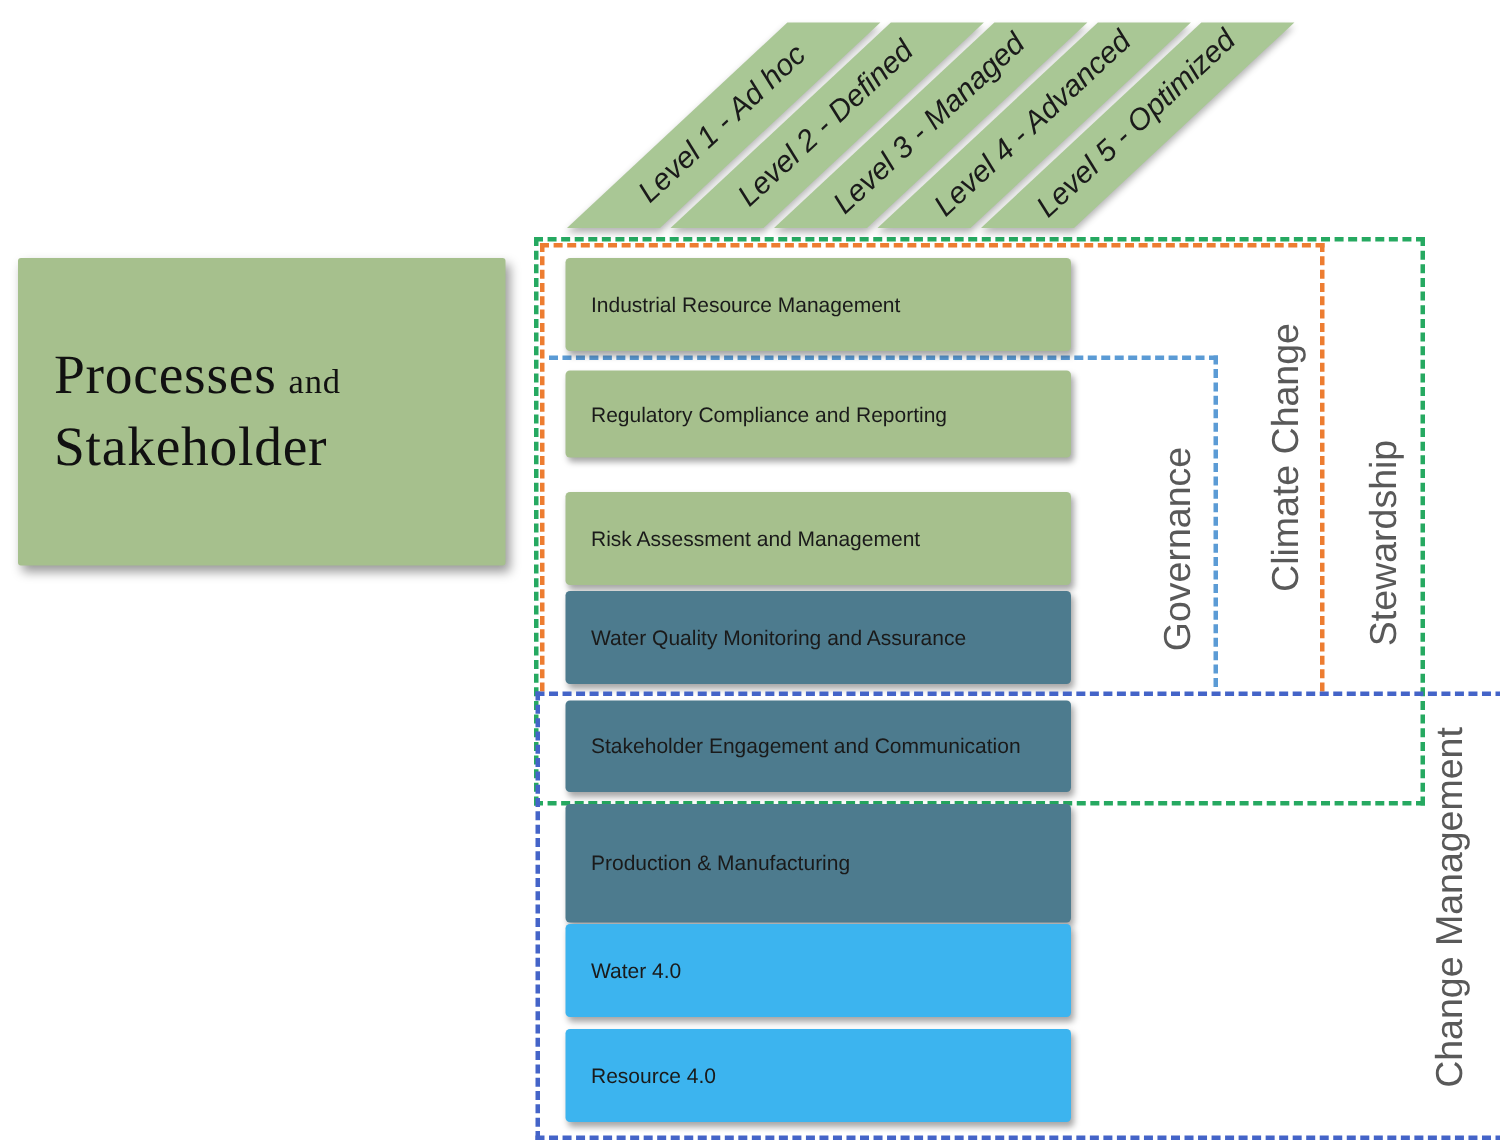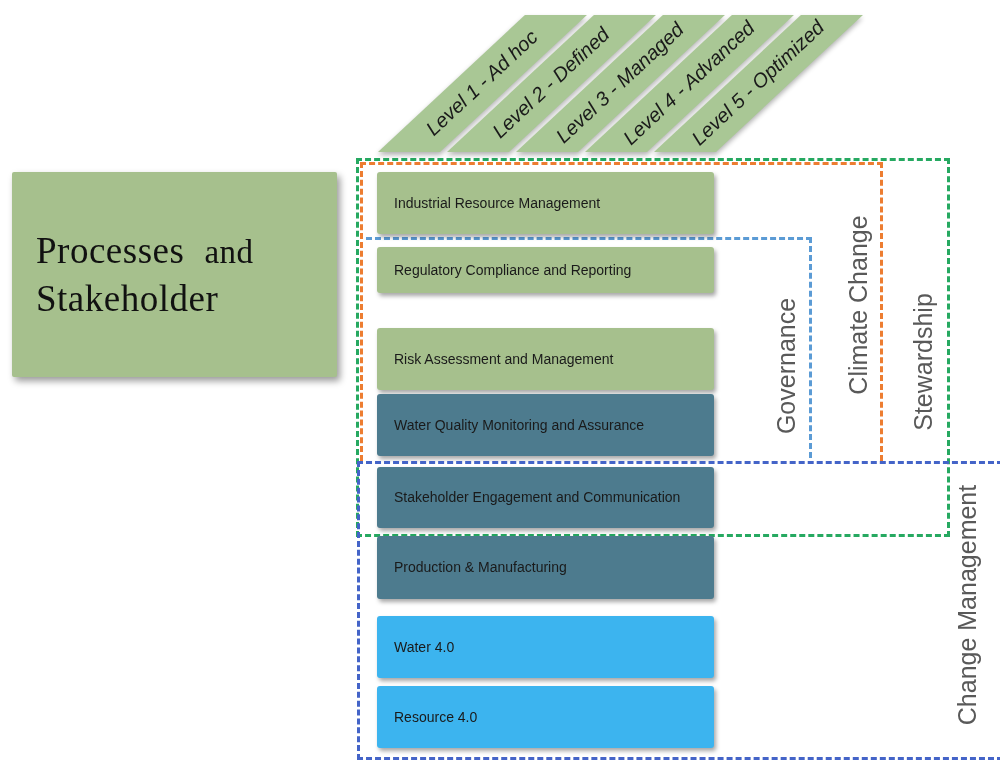--- a/index.html
+++ b/index.html
@@ -38,21 +38,21 @@
   .cat-block{
     position:absolute; left:12px; width:325px;
     display:flex; flex-direction:column; justify-content:center;
     padding-left:24px; box-sizing:border-box;
     font-family:"Liberation Serif", serif; color:#111111;
     box-shadow:3px 4px 7px rgba(0,0,0,.40);
     border-radius:2px;
   }
   .cat-block .line{line-height:1.28; letter-spacing:.5px;}
   .cat-block .big{font-size:37px;}
-  .cat-block .small{font-size:33px; margin-left:20px;}
+  .cat-block .small{font-size:23px; margin-left:8px;}
   .cat-processes{top:172px; height:205px; background:var(--green);}
   .cat-responsibility{top:392px; height:206px; background:var(--teal);}
   .cat-technology{top:617px; height:131px; background:var(--blue);}
   
   .bar{
     position:absolute; left:377px; width:337px;
     display:flex; align-items:center;
     padding:0 17px; box-sizing:border-box;
     font-size:14px; line-height:1.32; color:var(--text-dark);
     border-radius:3px;
@@ -81,25 +81,25 @@
   <div class="band-text" style="left:620px">Level 3 - Managed</div>
   <div class="band-text" style="left:689px">Level 4 - Advanced</div>
   <div class="band-text" style="left:758px">Level 5 - Optimized</div>
 
   <div class="cat-block cat-processes">
     <div class="line"><span class="big">Processes</span><span class="small">and</span></div>
     <div class="line big">Stakeholder</div>
   </div>
 
   <div class="bar green" style="top:172px;height:62px">Industrial Resource Management</div>
-  <div class="bar green" style="top:247px;height:46px">Regulatory Compliance and Reporting</div>
+  <div class="bar green" style="top:247px;height:58px">Regulatory Compliance and Reporting</div>
   <div class="bar green" style="top:328px;height:62px">Risk Assessment and Management</div>
   <div class="bar teal" style="top:394px;height:62px">Water Quality Monitoring and Assurance</div>
   <div class="bar teal" style="top:467px;height:61px">Stakeholder Engagement and Communication</div>
-  <div class="bar teal" style="top:536px;height:63px">Production &amp; Manufacturing</div>
+  <div class="bar teal" style="top:536px;height:79px">Production &amp; Manufacturing</div>
   <div class="bar blue" style="top:616px;height:62px">Water 4.0</div>
   <div class="bar blue" style="top:686px;height:62px">Resource 4.0</div>
 
   <div class="obox darkblue-box"></div>
 
   <div class="vlabel" style="left:786px; top:366px">Governance</div>
   <div class="vlabel" style="left:858px; top:305px">Climate Change</div>
   <div class="vlabel" style="left:923px; top:362px">Stewardship</div>
   <div class="vlabel" style="left:967px; top:605px">Change Management</div>
 

